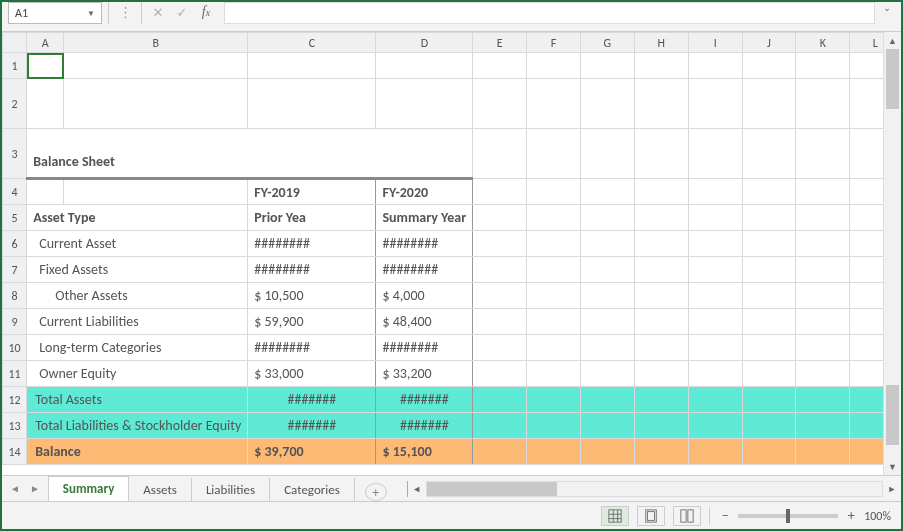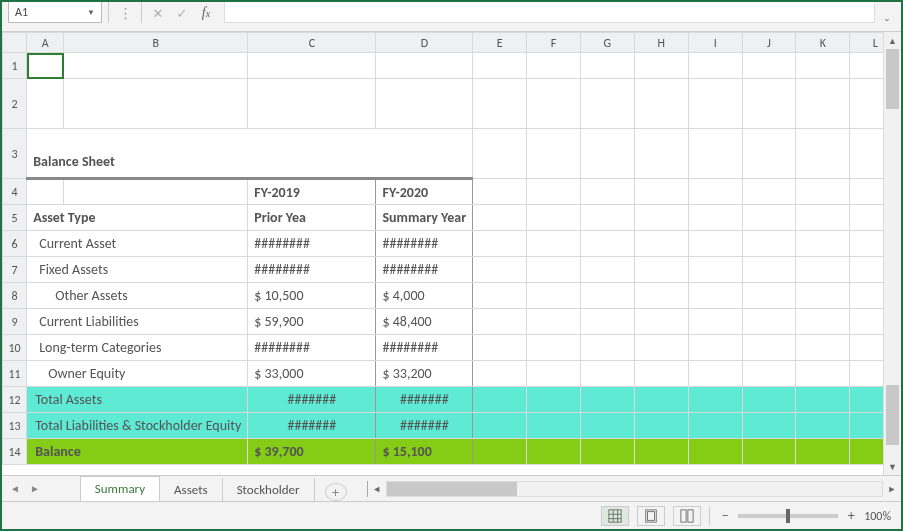--- a/index.html
+++ b/index.html
@@ -1,20 +1,20 @@
 <!DOCTYPE html>
 <html><head>
 <meta charset="utf-8">
 <style>
   * { box-sizing: border-box; }
   html, body { margin:0; padding:0; font-family: Calibri, Arial, sans-serif; font-size:13px; color:#444; }
   body { width:903px; height:531px; border:2px solid #207245; background:#fff; overflow:hidden; position:relative; }
 
   
-  .formula-bar { height:30px; background:#f3f3f3; border-bottom:1px solid #ccc; display:flex; align-items:flex-end; padding:8px 6px; gap:4px; }
+  .formula-bar { height:30px; background:#f3f3f3; border-bottom:1px solid #ccc; display:flex; align-items:flex-start; padding:0 6px; gap:4px; }
   .namebox { width:94px; height:22px; background:#fff; border:1px solid #bbb; display:flex; align-items:center; padding:0 6px; font-size:12px; justify-content:space-between;}
   .namebox .dd { font-size:8px; color:#666;}
   .fb-sep { width:1px; height:22px; background:#ccc; margin:0 2px;}
   .fb-icon { width:20px; height:20px; display:flex; align-items:center; justify-content:center; color:#b0b0b0; font-size:13px;}
   .fb-icon.dots { color:#999; font-size:14px; letter-spacing:-1px;}
   .fx { font-style:italic; font-family: "Times New Roman", serif; color:#666; font-size:14px;}
   .formula-input { flex:1; height:22px; background:#fff; border:1px solid #ddd; margin-left:4px;}
   .fb-expand { width:16px; text-align:center; color:#666; font-size:9px;}
 
   
@@ -31,31 +31,31 @@
   table.sheet td { height:26px; padding:0 6px; font-size:14px; color:#555;}
   table.sheet th.rowhdr { width:26px; text-align:center; font-size:12px; color:#555; background:#eef0f1;}
   .selcell { outline:2px solid #2f7d32; outline-offset:-2px; background:#fff;}
 
   .title-cell { font-size:30px; font-weight:bold; color:#2c8a9e; padding-top:20px !important; padding-bottom:4px !important;}
   .title-underline td.u { border-bottom:3px solid #888 !important;}
   .hdr-row td { font-weight:bold; color:#555; font-size:14px;}
   .money { text-align:left;}
   .hash { text-align:left; letter-spacing:0px;}
   .totals td { background:#5eead4;}
-  .balance td { background:#84cc16; font-weight:bold;}
+  .balance td { background:#fdba74; font-weight:bold;}
   .data-area td { color:#666;}
   .divider-right { border-right:1px solid #999 !important;}
 
   
   .tabs-row { position:absolute; left:0; right:0; bottom:28px; height:26px; background:#f3f3f3; border-top:1px solid #ccc; display:flex; align-items:center;}
   .tab-nav { display:flex; align-items:center; padding:0 8px; gap:10px; color:#888;}
   .tab-nav span { font-size:10px;}
   .tabs { display:flex; align-items:flex-end; height:100%;}
   .tab { padding:4px 14px; font-size:13px; color:#555; border-right:1px solid #ccc; background:#f3f3f3; cursor:pointer;}
-  .tab.active { background:#fff; border-top:1px solid #ccc; border-bottom:2px solid #fff; font-weight:normal; color:#3a7a3a; border-left:1px solid #ccc; margin-bottom:-1px;margin-left:32px;}
+  .tab.active { background:#fff; border-top:1px solid #ccc; border-bottom:2px solid #fff; font-weight:bold; color:#3a7a3a; border-left:1px solid #ccc; margin-bottom:-1px;}
   .tab.add { color:#888; font-size:14px; padding:4px 10px; border:1px solid #ccc; border-radius:50%; width:18px; height:18px; display:flex; align-items:center; justify-content:center; margin-left:10px; background:#f3f3f3;}
   .hscroll { flex:1; display:flex; align-items:center; margin-left:20px; border-left:1px solid #aaa;}
   .hscroll .track { flex:1; height:16px; background:#f1f1f1; position:relative; border:1px solid #ddd;}
   .hscroll .arrow { width:18px; text-align:center; font-size:9px; color:#666;}
   .hscroll .thumb { position:absolute; left:0; top:0; bottom:0; width:130px; background:#c8c8c8;}
 
   
   .status-bar { position:absolute; left:0; right:0; bottom:0; height:28px; background:#f3f3f3; border-top:1px solid #ccc; display:flex; align-items:center; justify-content:flex-end; padding:0 10px; gap:8px;}
   .view-btn { width:28px; height:20px; border:1px solid #ccc; display:flex; align-items:center; justify-content:center; color:#666;}
   .view-btn.active { background:#dce9dc;}
@@ -238,21 +238,21 @@
           <td class=""></td>
           <td class=""></td>
           <td class=""></td>
           <td class=""></td>
           <td class=""></td>
           <td class=""></td>
           <td class=""></td>
         </tr>
         <tr class="data-area" style="">
           <th class="rowhdr">11</th>
-          <td colspan="2" style="padding-left:21px">Owner Equity</td>
+          <td colspan="2" style="padding-left:12px">Owner Equity</td>
           <td class="money divider-right">$ 33,000</td>
           <td class="money divider-right">$ 33,200</td>
           <td class=""></td>
           <td class=""></td>
           <td class=""></td>
           <td class=""></td>
           <td class=""></td>
           <td class=""></td>
           <td class=""></td>
           <td class=""></td>
@@ -311,21 +311,22 @@
 </div>
 
 <div class="tabs-row">
   <div class="tab-nav">
     <span>◄</span>
     <span>►</span>
   </div>
   <div class="tabs" id="tabs">
       <div class="tab active">Summary</div>
       <div class="tab">Assets</div>
-      <div class="tab">Stockholder</div>
+      <div class="tab">Liabilities</div>
+      <div class="tab">Categories</div>
       <div class="tab add">+</div>
     </div>
   <div class="hscroll">
     <div class="arrow">◄</div>
     <div class="track">
         <div class="thumb"></div>
       </div>
     <div class="arrow">►</div>
   </div>
 </div>

